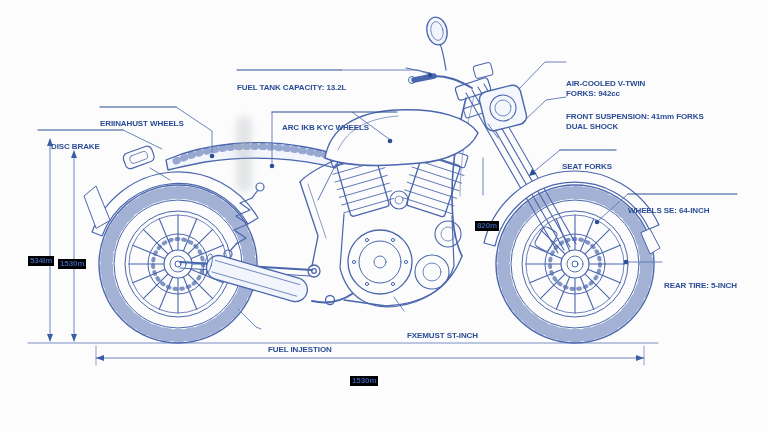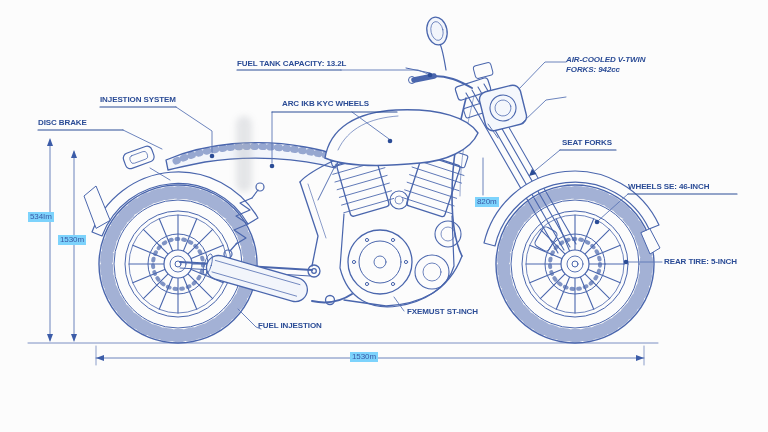--- a/index.html
+++ b/index.html
@@ -1,22 +1,22 @@
 <!DOCTYPE html>
 <html><head>
 <meta charset="utf-8">
 <style>
   html,body{margin:0;padding:0;}
   .stage{position:relative;width:768px;height:432px;background:#fcfcfc;overflow:hidden;
          font-family:"Liberation Sans",sans-serif;}
   svg{position:absolute;left:0;top:0;}
   .lbl{position:absolute;font:700 8px/10px "Liberation Sans",sans-serif;color:#2b4c96;
-       letter-spacing:-0.1px;white-space:nowrap;}
-  .lbl span{display:block;font-style:italic;}
-  .dim{background:#7dd3fc;padding:0 2px;color:#3a5aa6;font-weight:400;}
+       letter-spacing:-0.1px;white-space:nowrap;margin-top:24px;}
+  .lbl span{display:block;}
+  .dim{background:#000000;padding:0 2px;color:#3a5aa6;font-weight:700;}
   .watermark{position:absolute;left:236px;top:116px;width:16px;height:76px;background:#aeb2ba;
        opacity:.3;filter:blur(3px);border-radius:8px;}
 </style>
 </head>
 <body>
 
 <div class="stage">
 
   <svg width="768" height="432" viewBox="0 0 768 432">
     <defs>
@@ -233,28 +233,32 @@
 
   <div class="watermark"></div>
 
   <div class="lbl" style="left:237px;top:59px">FUEL TANK CAPACITY: 13.2L</div>
 
   <div class="lbl" style="left:566px;top:55px">
     <span>AIR-COOLED V-TWIN</span>
     <span>FORKS: 942cc</span>
   </div>
 
+  <div class="lbl" style="left:566px;top:88px">
+    <span>FRONT SUSPENSION: 41mm FORKS</span>
+    <span>DUAL SHOCK</span>
+  </div>
 
   <div class="lbl" style="left:562px;top:138px">SEAT FORKS</div>
-  <div class="lbl" style="left:628px;top:182px">WHEELS SE: 46-INCH</div>
+  <div class="lbl" style="left:628px;top:182px">WHEELS SE: 64-INCH</div>
   <div class="lbl" style="left:664px;top:257px">REAR TIRE: 5-INCH</div>
-  <div class="lbl" style="left:258px;top:321px">FUEL INJESTION</div>
+  <div class="lbl" style="left:268px;top:321px">FUEL INJESTION</div>
   <div class="lbl" style="left:407px;top:307px">FXEMUST ST-INCH</div>
-  <div class="lbl" style="left:100px;top:95px">INJESTION SYSTEM</div>
-  <div class="lbl" style="left:38px;top:118px">DISC BRAKE</div>
+  <div class="lbl" style="left:100px;top:95px">ERIINAHUST WHEELS</div>
+  <div class="lbl" style="left:51px;top:118px">DISC BRAKE</div>
   <div class="lbl" style="left:282px;top:99px">ARC IKB KYC WHEELS</div>
 
-  <div class="lbl dim" style="left:28px;top:212px">534Im</div>
+  <div class="lbl dim" style="left:28px;top:232px">534Im</div>
   <div class="lbl dim" style="left:58px;top:235px">1530m</div>
   <div class="lbl dim" style="left:475px;top:197px">820m</div>
   <div class="lbl dim" style="left:350px;top:352px">1530m</div>
 
 </div>
 
 </body></html>

